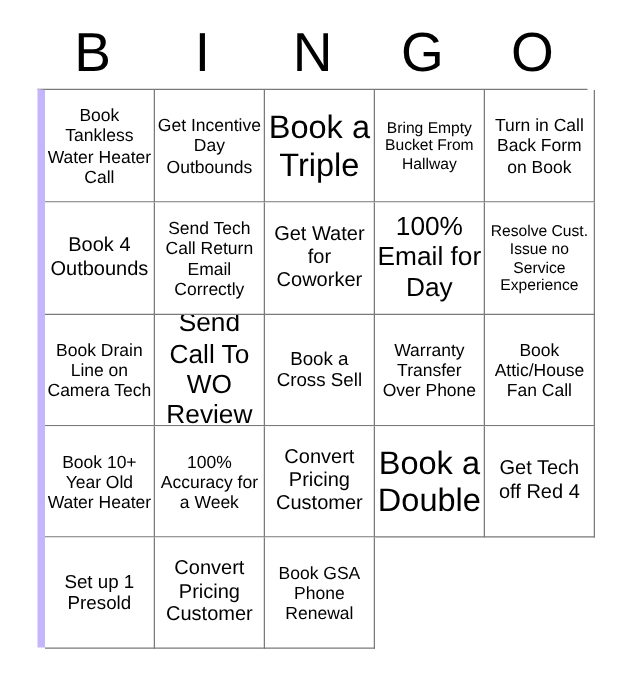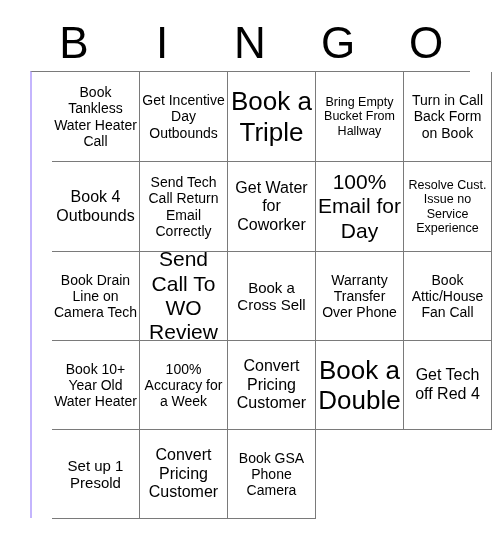--- a/index.html
+++ b/index.html
@@ -42,25 +42,24 @@
   }
   
   .grid {
     position: absolute;
     left: 30px;
     top: 71px;
     width: 440px;
     height: 447px;
     box-sizing: border-box;
     border-top: 1px solid #7a7a7a;
-    border-left: 2px solid #c4b5fd;
+    border-left: 6px solid #c4b5fd;
     display: grid;
     grid-template-columns: repeat(5, 88px);
     grid-template-rows: 90px 90px 89px 89px 89px;
-    padding-left: 20px;
   }
   .cell {
     box-sizing: border-box;
     border-right: 1px solid #7a7a7a;
     border-bottom: 1px solid #7a7a7a;
     display: flex;
     align-items: center;
     justify-content: center;
     text-align: center;
     padding: 1px 2px;
@@ -162,17 +161,17 @@
     <div class="cell" data-size="m">
         <span class="cell-text">Get Tech off Red 4</span>
       </div>
     <div class="cell" data-size="xl">
         <span class="cell-text">Set up 1 Presold</span>
       </div>
     <div class="cell" data-size="m">
         <span class="cell-text">Convert Pricing Customer</span>
       </div>
     <div class="cell" data-size="s">
-        <span class="cell-text">Book GSA Phone Camera</span>
+        <span class="cell-text">Book GSA Phone Renewal</span>
       </div>
   </div>
 
 </div>
 
 </body></html>

